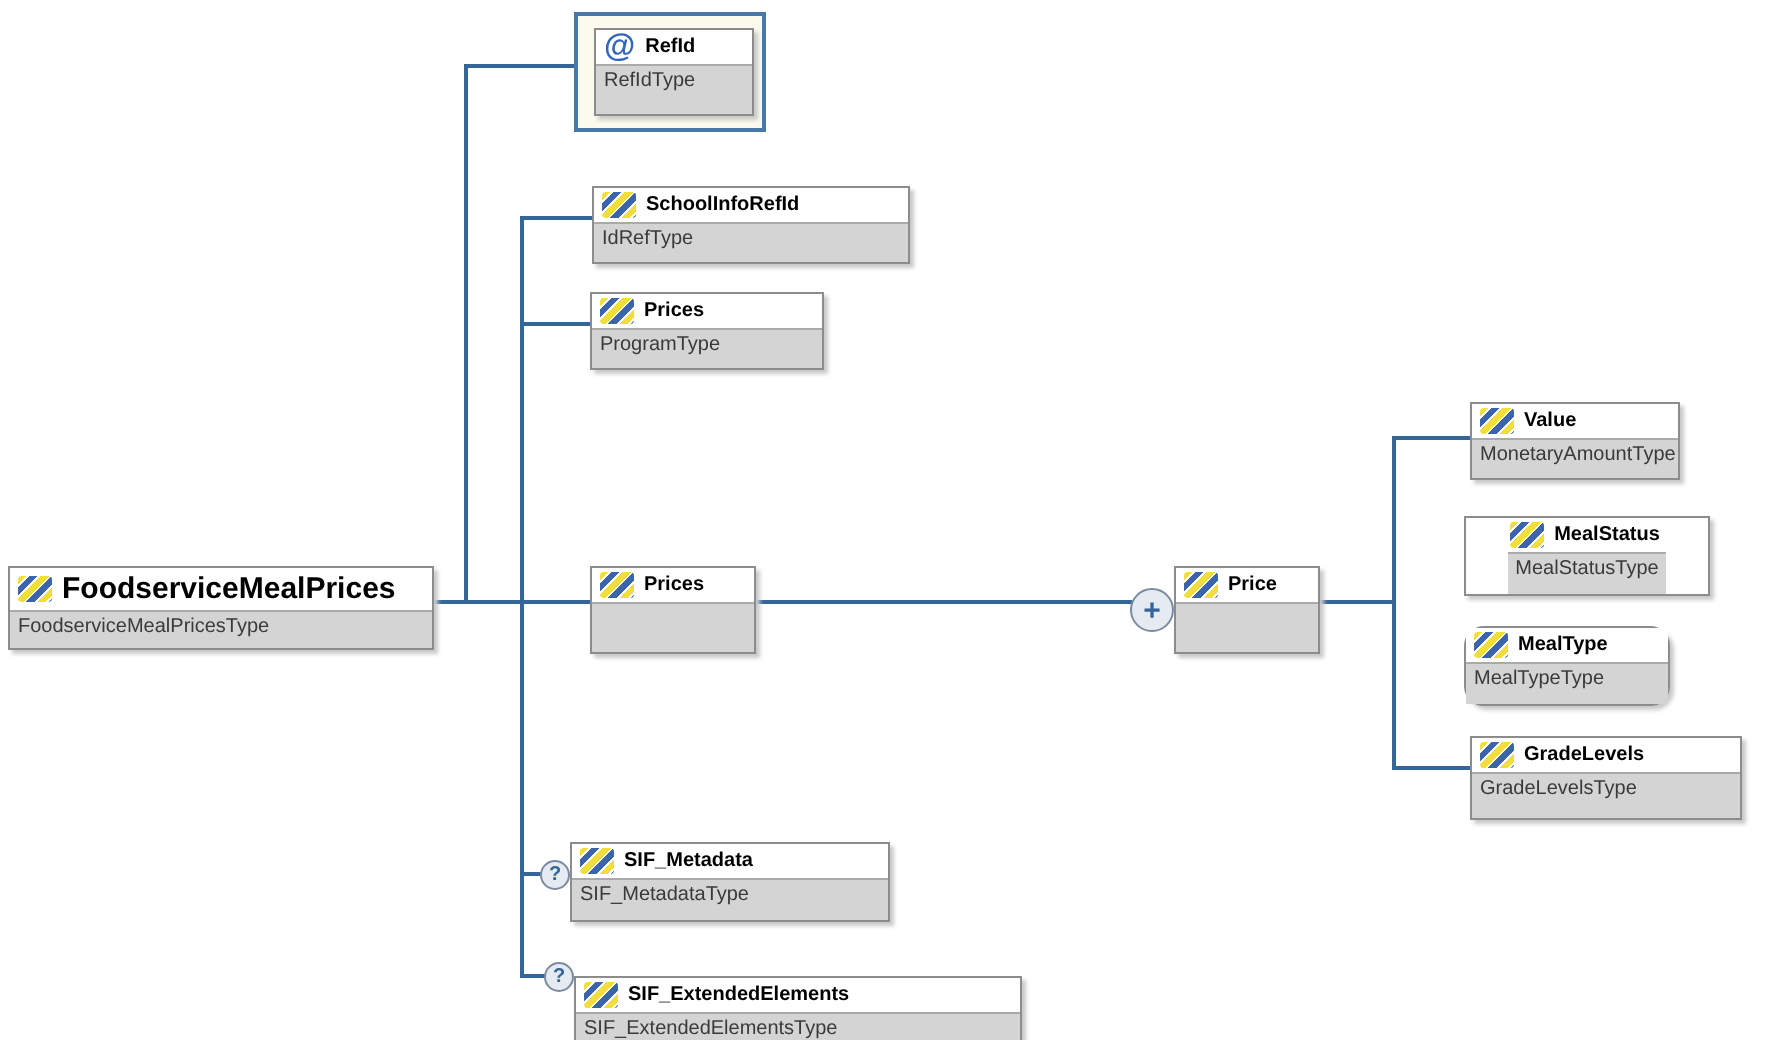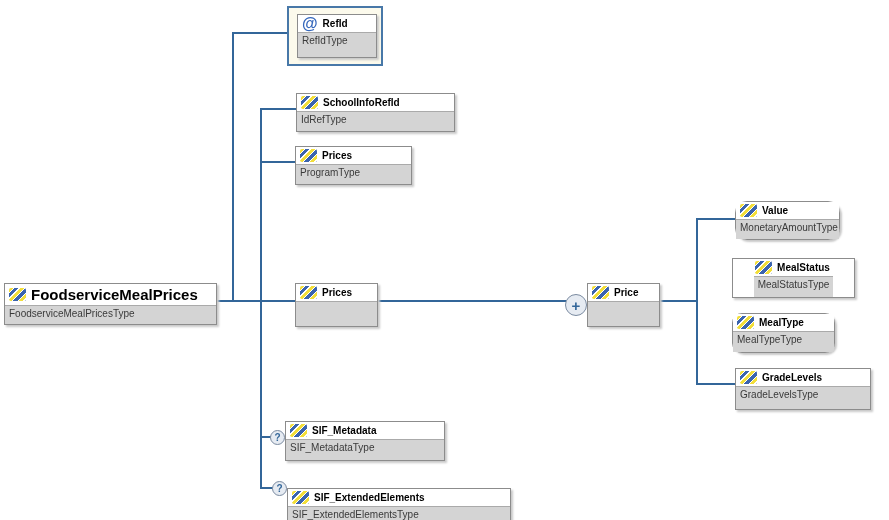--- a/index.html
+++ b/index.html
@@ -80,21 +80,21 @@
   .q-circle{width:15px;height:15px;font-size:10px;}
   .plus-circle{width:22px;height:22px;font-size:15px;}
 
   
   #n-root{left:4px;top:283px;width:213px;height:42px;}
   #n-refid{left:297px;top:14px;width:80px;height:44px;}
   #n-school{left:296px;top:93px;width:159px;height:39px;}
   #n-program{left:295px;top:146px;width:117px;height:39px;}
   #n-prices{left:295px;top:283px;width:83px;height:44px;}
   #n-price{left:587px;top:283px;width:73px;height:44px;}
-  #n-value{left:735px;top:201px;width:105px;height:39px;border-radius:12px;}
+  #n-value{left:735px;top:201px;width:105px;height:39px;}
   #n-mealstatus{left:732px;top:258px;width:123px;height:40px;align-items:center;}
   #n-mealtype{left:732px;top:313px;width:103px;height:40px;border-radius:10px;}
   #n-gradelevels{left:735px;top:368px;width:136px;height:42px;}
   #n-meta{left:285px;top:421px;width:160px;height:40px;}
   #n-ext{left:287px;top:488px;width:224px;height:40px;}
 </style>
 </head>
 <body>
 
 <div class="canvas">

